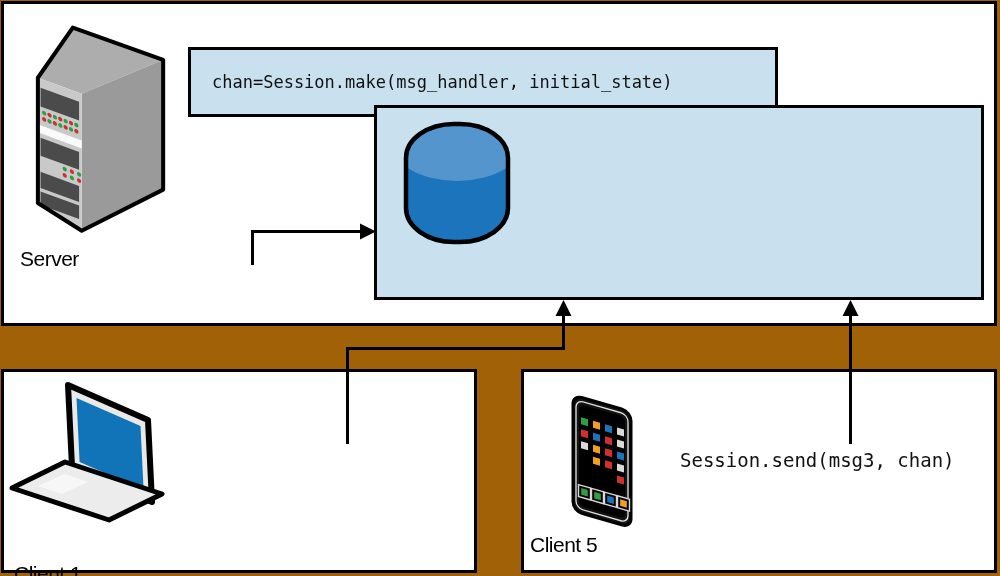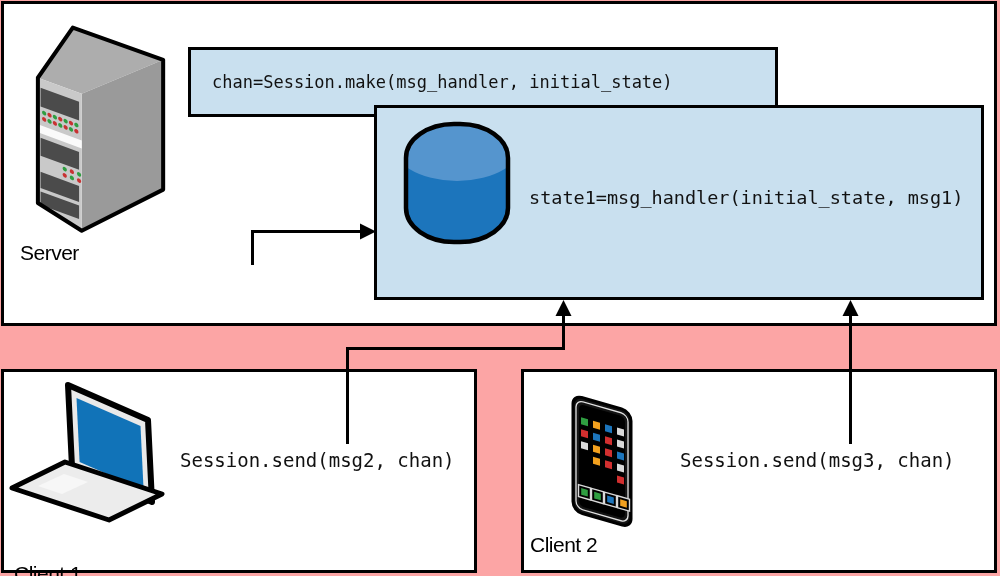--- a/index.html
+++ b/index.html
@@ -1,32 +1,32 @@
 <!DOCTYPE html>
 <html style="--box-fill: #c9e0ef; --outline: #000000; --cylinder-top: #5595ce; --cylinder-body: #1c75bc; --laptop-screen: #1173b8; --server-front: #c9c9c9; --server-side: #9a9a9a; --server-top: #adadad; --slot-gray: #4b4b4b; --led-red: #c83232; --led-green: #2f9e41; --app-orange: #f2a01e; --app-silver: #d9d9d9; --app-blue: #1c75bc; --app-green: #2f9e41; --app-red: #d22f2f; --phone-body: #141414;"><head>
 <meta charset="utf-8">
 <style>
   html,body{margin:0;padding:0;background:#fff;}
-  #canvas{position:relative;width:1000px;height:576px;background:#fca5a5;overflow:hidden;
+  #canvas{position:relative;width:1000px;height:576px;background:#a16207;overflow:hidden;
           font-family:"Liberation Sans",sans-serif;}
   .frame{position:absolute;background:#fff;border:3px solid var(--outline,#000);}
   #server-box{left:1px;top:1px;width:990px;height:319px;}
   #client1-box{left:1px;top:369px;width:470px;height:198px;}
   #client2-box{left:521px;top:369px;width:470px;height:198px;}
   .bluebox{position:absolute;background:var(--box-fill,#c9e0ef);border:3px solid var(--outline,#000);}
   #chan-box{left:188px;top:47px;width:584px;height:64px;z-index:2;}
   #chan-box .code{display:block;line-height:64px;padding-left:21px;font-size:17px;}
   #session-box{left:374px;top:105px;width:604px;height:189px;z-index:3;}
   .code{font-family:"DejaVu Sans Mono",monospace;color:#111;white-space:pre;}
   #cylinder-svg{position:absolute;left:26px;top:13px;width:108px;height:124px;}
   #code-lines{position:absolute;left:152px;top:31px;font-size:18.5px;line-height:23.3px;}
   #code-lines span{display:block;}
   #session-label{position:absolute;left:24px;top:141px;font-size:20px;letter-spacing:-0.5px;color:#000;}
   .label{position:absolute;font-size:21px;letter-spacing:-0.5px;color:#000;z-index:5;}
-  #server-label{left:20px;top:241px;text-align:right;}
+  #server-label{left:20px;top:247px;text-align:right;}
   #client1-label{left:14px;top:562px;}
   #client2-label{left:530px;top:533px;}
   .sendtext{position:absolute;z-index:5;font-size:19px;line-height:26px;}
   #send1{left:85px;top:268px;font-size:18px;}
   #send2{left:180px;top:447px;}
   #send3{left:680px;top:447px;}
   .iconsvg{position:absolute;z-index:4;}
   #server-icon{left:20px;top:10px;width:170px;height:250px;}
   #laptop-icon{left:0px;top:370px;width:175px;height:165px;}
   #phone-icon{left:553px;top:378px;width:112px;height:158px;}
@@ -50,21 +50,20 @@
       <defs>
           <clipPath id="capclip">
             <rect x="3" y="3" width="102" height="118" rx="48" ry="34"></rect>
           </clipPath>
         </defs>
       <rect x="3" y="3" width="102" height="118" rx="48" ry="34" fill="var(--cylinder-body)"></rect>
       <ellipse cx="54" cy="18" rx="68" ry="42" fill="var(--cylinder-top)" clip-path="url(#capclip)"></ellipse>
       <rect x="3" y="3" width="102" height="118" rx="48" ry="34" fill="none" stroke="var(--outline)" stroke-width="4.5"></rect>
     </svg>
     <div id="code-lines" class="code">
-      <span>state1=msg_handler(initial_state, msg1)</span>
     </div>
   </div>
 
   <svg id="server-icon" class="iconsvg" viewBox="0 0 190 260">
     <g transform="translate(-13,-6)">
       <polygon points="33,72 72,16 173,52 82,90" fill="var(--server-top)"></polygon>
       <polygon points="82,90 173,52 173,197 82,243" fill="var(--server-side)"></polygon>
       <polygon points="33,72 82,90 82,243 33,212" fill="var(--server-front)"></polygon>
       <g transform="translate(33,72) skewY(20.2)">
         <rect x="3" y="10" width="43" height="21" fill="var(--slot-gray)"></rect>
@@ -142,23 +141,22 @@
         <rect x="44.5" y="88" width="12" height="12"></rect>
       </g>
       <g>
         <rect x="8.2" y="90.7" width="6.6" height="6.6" fill="var(--app-green)"></rect>
         <rect x="21.2" y="90.7" width="6.6" height="6.6" fill="var(--app-green)"></rect>
         <rect x="34.2" y="90.7" width="6.6" height="6.6" fill="var(--app-blue)"></rect>
         <rect x="47.2" y="90.7" width="6.6" height="6.6" fill="var(--app-orange)"></rect>
       </g>
     </g>
   </svg>
-  <div class="label" id="client2-label">Client 2</div>
+  <div class="label" id="client2-label">Client 5</div>
 
-  <div class="code sendtext" id="send2">Session.send(msg2, chan)</div>
   <div class="code sendtext" id="send3">Session.send(msg3, chan)</div>
 
   <svg id="arrows">
     <g stroke="var(--outline)" stroke-width="3" fill="none">
       <path d="M252.5,265 V231.5 H361"></path>
       <path d="M347.5,444 V348.5 H563.5 V314"></path>
       <path d="M850.5,444 V314"></path>
     </g>
     <g fill="var(--outline)" stroke="none">
       <polygon points="360,223.5 360,239.5 376,231.5"></polygon>

